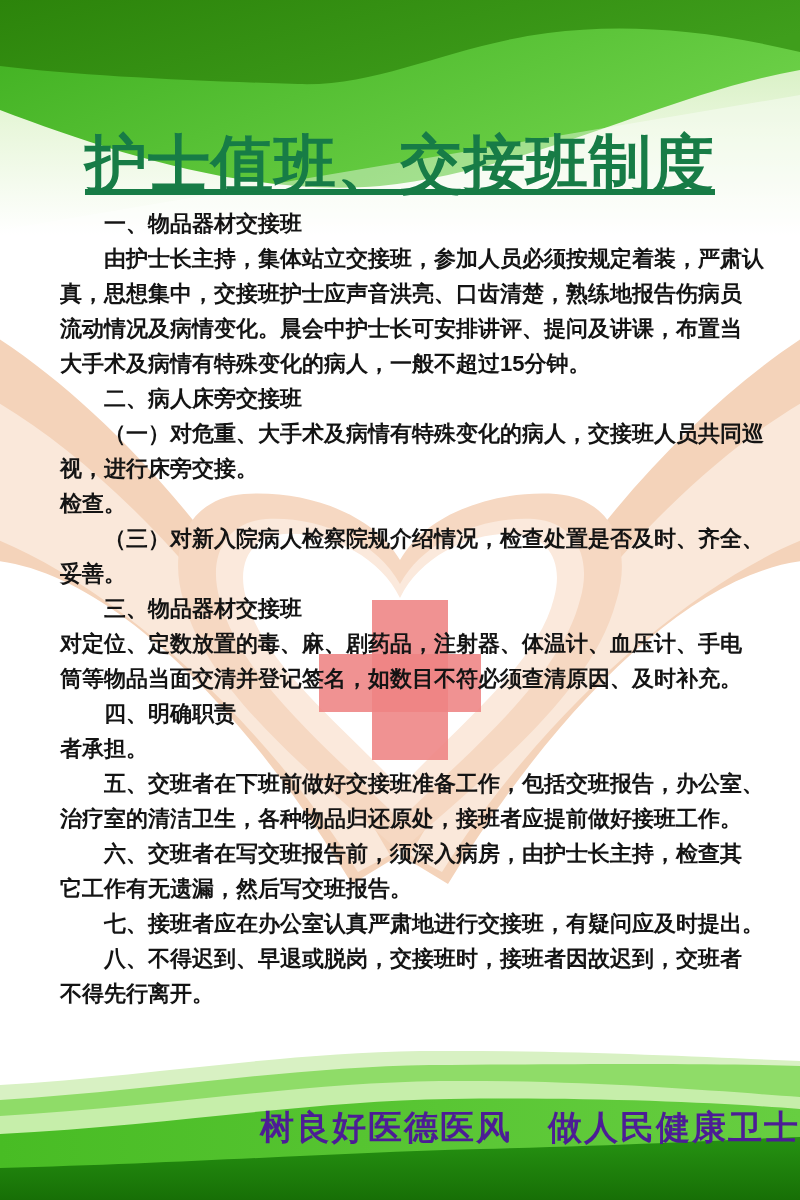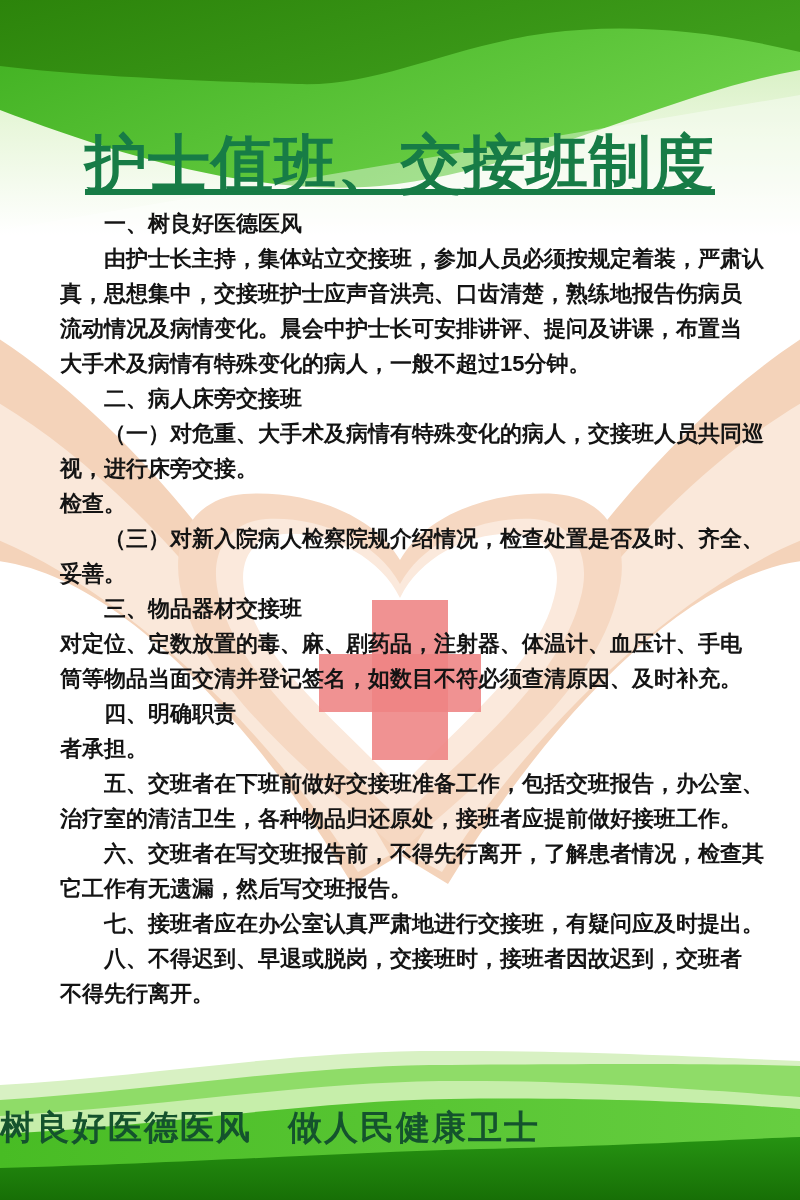--- a/index.html
+++ b/index.html
@@ -19,22 +19,22 @@
   }
   .body-text{
     position:absolute;top:206px;left:60px;width:690px;z-index:3;
   }
   .body-text .line{
     height:35px;line-height:35px;font-size:22px;font-weight:600;
     color:#141414;white-space:nowrap;letter-spacing:0;
   }
   .slogan{
     position:absolute;top:1105px;left:0;width:800px;
-    text-align:left;font-size:34px;font-weight:bold;
-    color:#14532d;letter-spacing:2px;white-space:nowrap;z-index:3;
+    text-align:right;font-size:34px;font-weight:bold;
+    color:#4c1d95;letter-spacing:2px;white-space:nowrap;z-index:3;
   }
 </style>
 </head>
 <body>
 
 <div class="poster">
 
   <svg id="watermark" class="decor-svg" width="800" height="1200" viewBox="0 0 800 1200" aria-hidden="true">
     <g>
       <path d="M-15,330 C130,420 280,600 398,856 L352,884 C240,700 100,565 -15,560 Z" fill="#f4d3ba"></path>
@@ -85,39 +85,39 @@
     <rect x="0" y="0" width="800" height="235" fill="url(#gPale)"></rect>
     <path d="M0,0 L800,0 L800,70 C660,95 540,168 380,186 C250,197 110,152 0,110 Z" fill="url(#gMed)"></path>
     <path d="M0,0 L800,0 L800,52 C700,28 620,24 548,33 C448,46 380,87 298,84 C198,81 80,76 0,66 Z" fill="url(#gDark)"></path>
     <path d="M0,230 L800,95 L800,235 L0,235 Z" fill="#ffffff" opacity="0.40"></path>
   </svg>
 
   <div class="page-title">护士值班、交接班制度</div>
 
   <div class="body-text">
 
-  <div class="line">　　一、树良好医德医风</div>
+  <div class="line">　　一、物品器材交接班</div>
       <div class="line">　　由护士长主持，集体站立交接班，参加人员必须按规定着装，严肃认</div>
       <div class="line">真，思想集中，交接班护士应声音洪亮、口齿清楚，熟练地报告伤病员</div>
       <div class="line">流动情况及病情变化。晨会中护士长可安排讲评、提问及讲课，布置当</div>
       <div class="line">大手术及病情有特殊变化的病人，一般不超过15分钟。</div>
       <div class="line">　　二、病人床旁交接班</div>
       <div class="line">　　（一）对危重、大手术及病情有特殊变化的病人，交接班人员共同巡</div>
       <div class="line">视，进行床旁交接。</div>
       <div class="line">检查。</div>
       <div class="line">　　（三）对新入院病人检察院规介绍情况，检查处置是否及时、齐全、</div>
       <div class="line">妥善。</div>
       <div class="line">　　三、物品器材交接班</div>
       <div class="line">对定位、定数放置的毒、麻、剧药品，注射器、体温计、血压计、手电</div>
       <div class="line">筒等物品当面交清并登记签名，如数目不符必须查清原因、及时补充。</div>
       <div class="line">　　四、明确职责</div>
       <div class="line">者承担。</div>
       <div class="line">　　五、交班者在下班前做好交接班准备工作，包括交班报告，办公室、</div>
       <div class="line">治疗室的清洁卫生，各种物品归还原处，接班者应提前做好接班工作。</div>
-      <div class="line">　　六、交班者在写交班报告前，不得先行离开，了解患者情况，检查其</div>
+      <div class="line">　　六、交班者在写交班报告前，须深入病房，由护士长主持，检查其</div>
       <div class="line">它工作有无遗漏，然后写交班报告。</div>
       <div class="line">　　七、接班者应在办公室认真严肃地进行交接班，有疑问应及时提出。</div>
       <div class="line">　　八、不得迟到、早退或脱岗，交接班时，接班者因故迟到，交班者</div>
       <div class="line">不得先行离开。</div>
     </div>
 
   <svg id="bottom-decor" class="decor-svg" width="800" height="165" viewBox="0 0 165" aria-hidden="true" style="width:800px;height:165px">
     <path d="M0,50 C140,42 280,18 420,16 C570,15 700,22 800,26 L800,165 L0,165 Z" fill="#d8f1c3"></path>
     <path d="M0,65 C150,56 290,32 430,30 C580,29 710,28 800,31 L800,165 L0,165 Z" fill="#8fdc68"></path>
     <path d="M0,81 C160,72 300,48 440,46 C590,45 715,56 800,62 L800,165 L0,165 Z" fill="#c6eeaa"></path>

